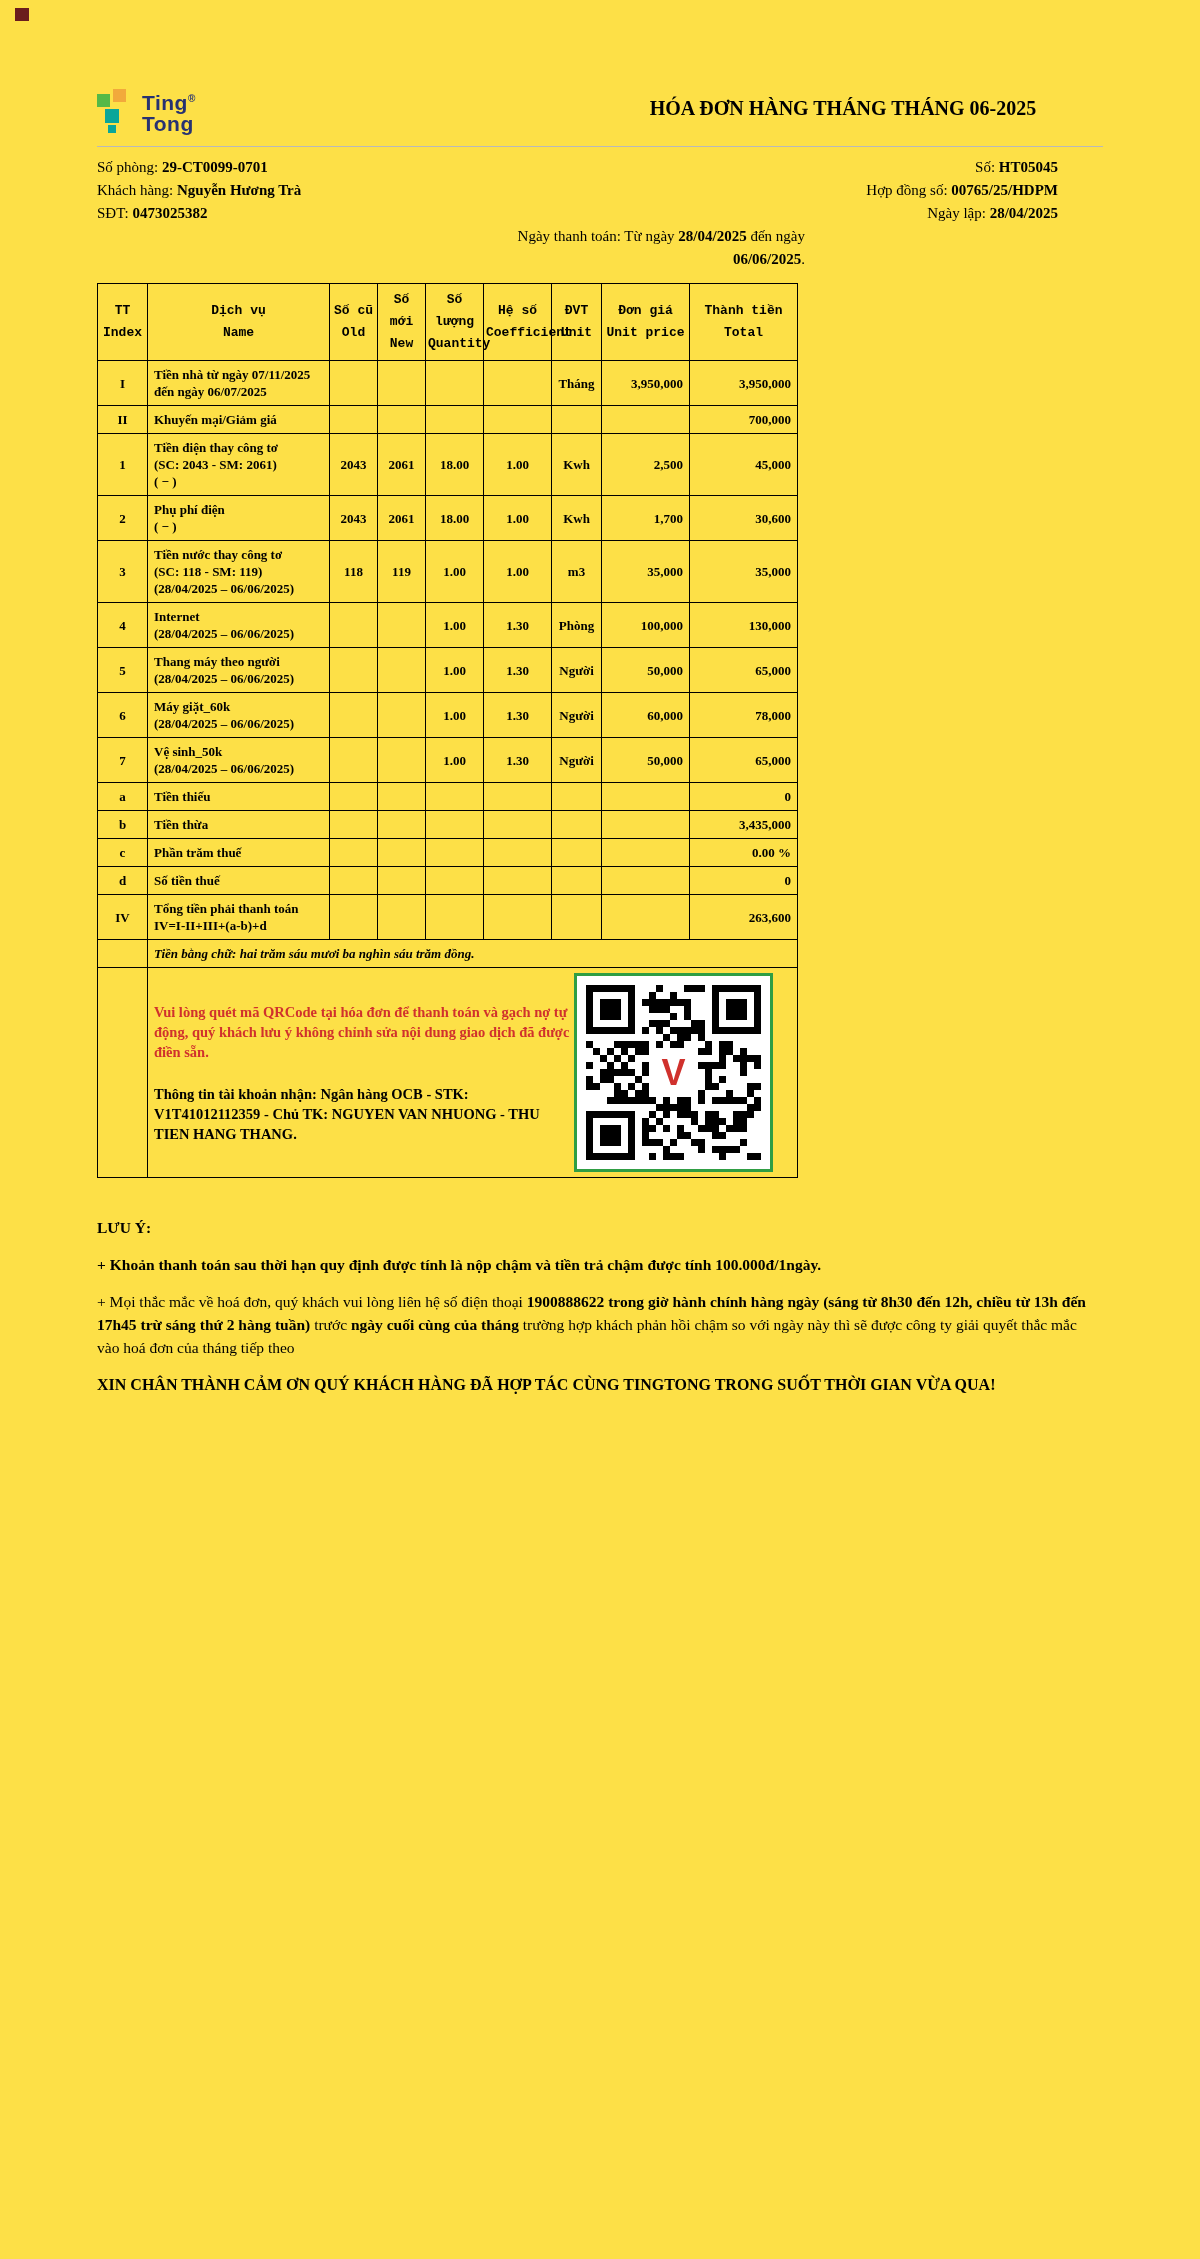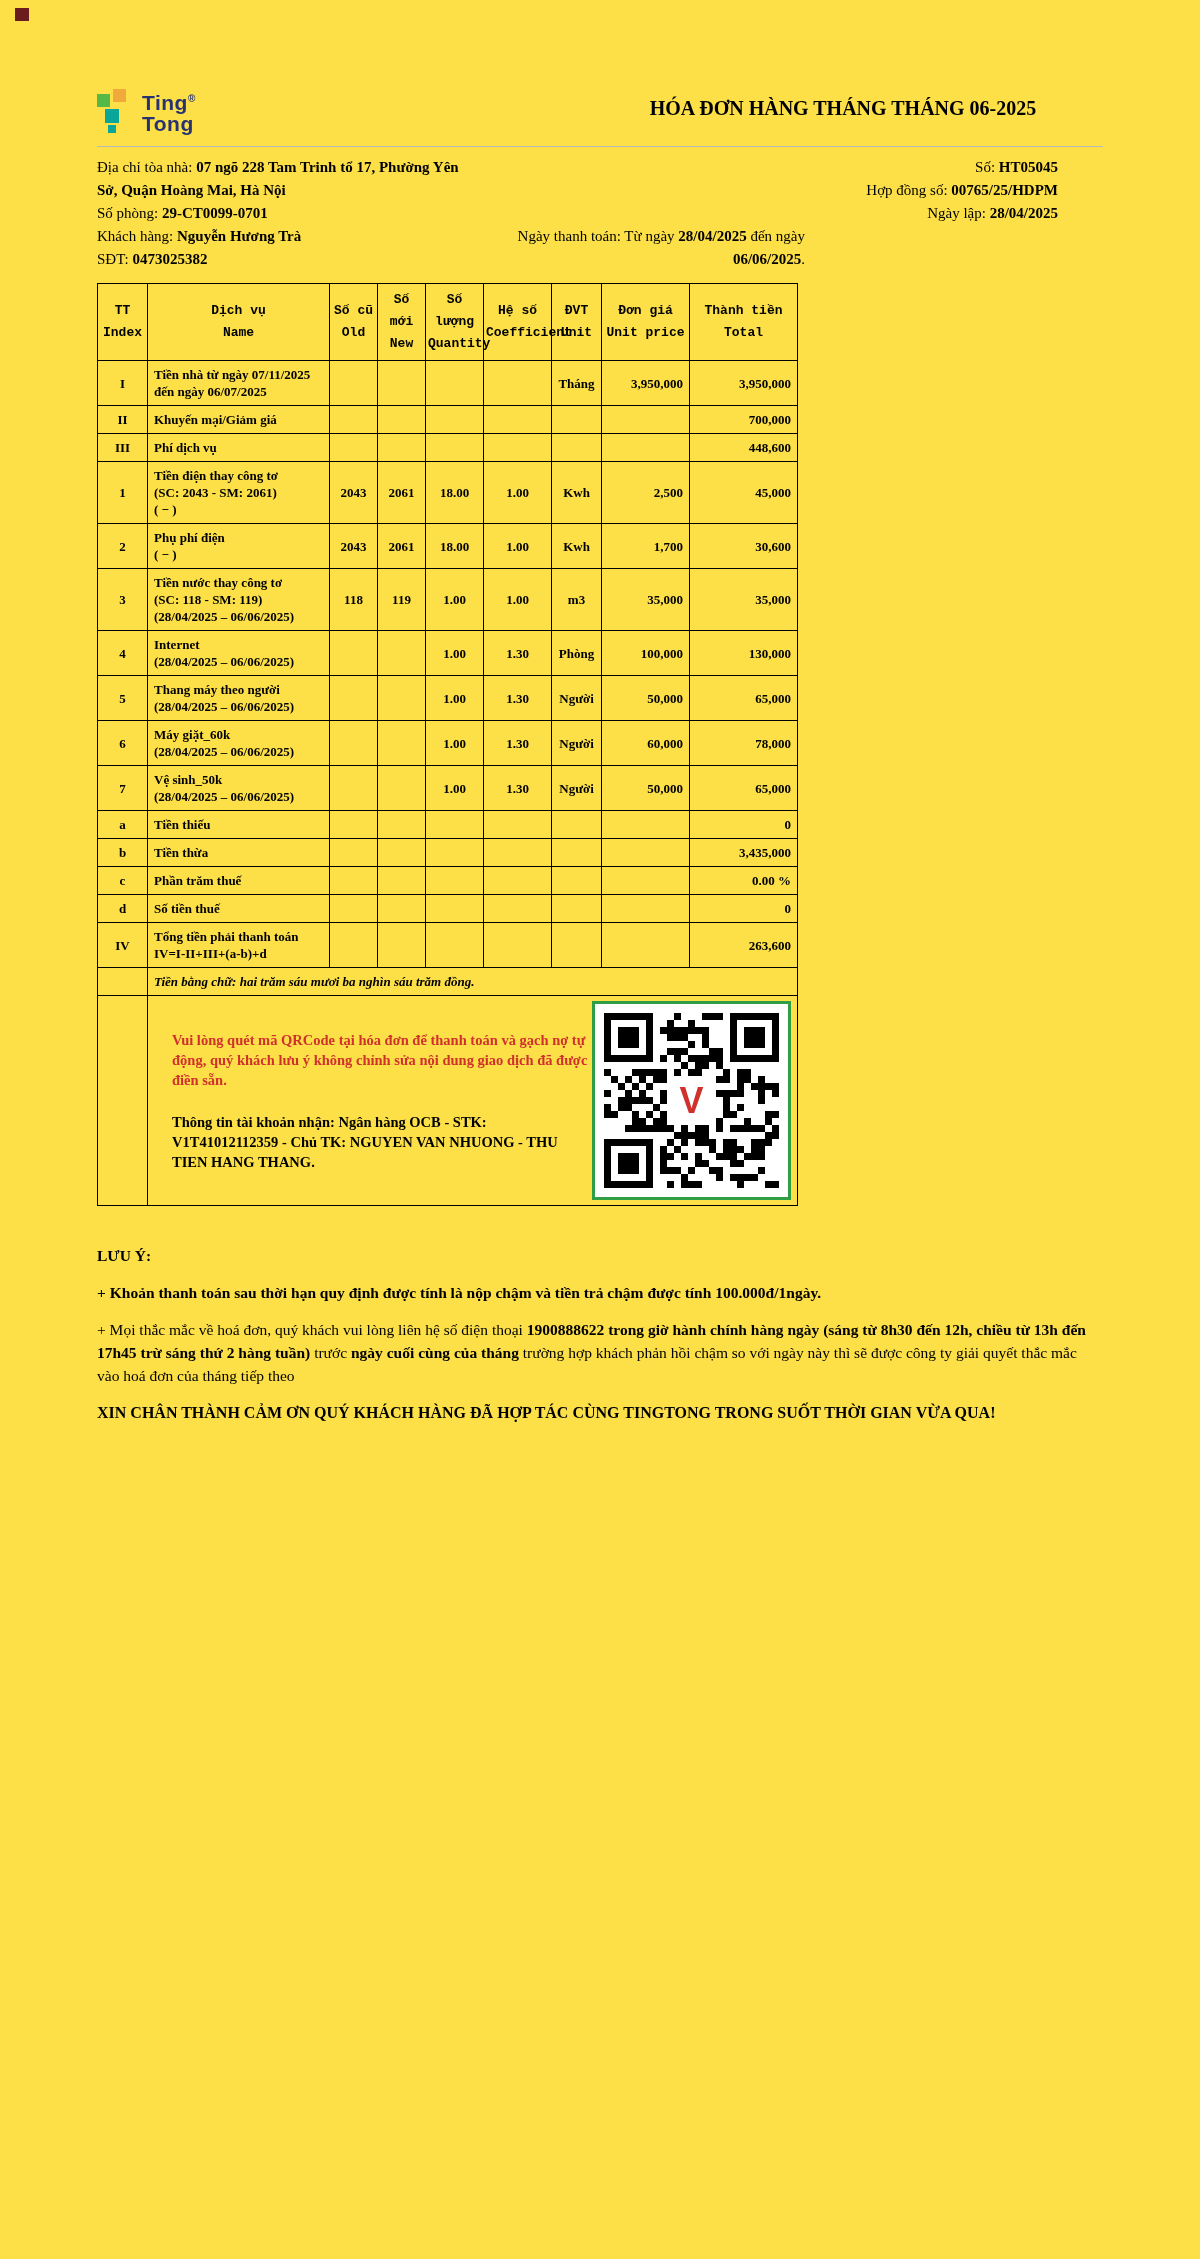--- a/index.html
+++ b/index.html
@@ -46,21 +46,21 @@
   td.col-tt { text-align:center; }
   td.col-name { text-align:left; white-space:pre-line; }
   td.col-old, td.col-new, td.col-qty, td.col-coef, td.col-unit { text-align:center; }
   td.col-price, td.col-total { text-align:right; }
 
   .words-cell { font-weight:normal; font-style:italic; padding:6px 8px; }
   .words-cell .words-value { font-style:italic; }
 
   
   .qr-cell { padding:6px 8px; font-weight:normal; }
-  .qr-flex { display:flex; align-items:center; justify-content:flex-end; min-height:186px; }
+  .qr-flex { display:flex; align-items:center; justify-content:flex-start; min-height:186px; }
   .qr-text { width:420px; font-size:14.5px; line-height:20px; }
   .qr-note-red { color:var(--accent-red,#d0312d); margin-bottom:22px; }
   .qr-account b { font-weight:bold; }
   .qr-box { position:relative; width:199px; height:199px; border:3px solid var(--qr-border-green,#2f9e44);
             background:#fff; padding:9px; flex:none; }
   .qr-box svg { width:175px; height:175px; display:block; background:#fff; }
   .qr-logo { position:absolute; left:50%; top:50%; transform:translate(-50%,-50%);
              width:46px; height:46px; background:#fff; display:flex; align-items:center; justify-content:center; }
   .qr-logo span { color:var(--accent-red,#d0312d); font-family:"Liberation Sans",sans-serif;
                   font-weight:bold; font-size:36px; line-height:1; }
@@ -94,21 +94,20 @@
           <div>Tong</div>
         </div>
       </div>
       <h1 class="title">HÓA ĐƠN HÀNG THÁNG THÁNG 06-2025</h1>
     </div>
 
     <hr class="divider">
 
     <div class="info-flex">
       <div class="info-left">
-        <p><span class="lbl">Địa chỉ tòa nhà: </span><span class="val">07 ngõ 228 Tam Trinh tổ 17, Phường Yên Sở, Quận Hoàng Mai, Hà Nội</span></p>
         <p><span class="lbl">Số phòng: </span><span class="val">29-CT0099-0701</span></p>
         <p><span class="lbl">Khách hàng: </span><span class="val">Nguyễn Hương Trà</span></p>
         <p><span class="lbl">SĐT: </span><span class="val">0473025382</span></p>
       </div>
       <div class="info-right">
         <p><span class="lbl">Số: </span><span class="val">HT05045</span></p>
         <p><span class="lbl">Hợp đồng số: </span><span class="val">00765/25/HDPM</span></p>
         <p><span class="lbl">Ngày lập: </span><span class="val">28/04/2025</span></p>
         <p class="pay-line"><span class="lbl">Ngày thanh toán: Từ ngày </span><span class="val">28/04/2025</span><span class="lbl"> đến ngày </span><span class="val">06/06/2025</span><span class="lbl">.</span></p>
       </div>
@@ -153,31 +152,20 @@
           <tr>
             <td class="col-tt">II</td>
             <td class="col-name">Khuyến mại/Giảm giá</td>
             <td class="col-old"></td>
             <td class="col-new"></td>
             <td class="col-qty"></td>
             <td class="col-coef"></td>
             <td class="col-unit"></td>
             <td class="col-price"></td>
             <td class="col-total">700,000</td>
-          </tr>
-          <tr>
-            <td class="col-tt">III</td>
-            <td class="col-name">Phí dịch vụ</td>
-            <td class="col-old"></td>
-            <td class="col-new"></td>
-            <td class="col-qty"></td>
-            <td class="col-coef"></td>
-            <td class="col-unit"></td>
-            <td class="col-price"></td>
-            <td class="col-total">448,600</td>
           </tr>
           <tr>
             <td class="col-tt">1</td>
             <td class="col-name">Tiền điện thay công tơ
 (SC: 2043 - SM: 2061)
 ( − )</td>
             <td class="col-old">2043</td>
             <td class="col-new">2061</td>
             <td class="col-qty">18.00</td>
             <td class="col-coef">1.00</td>

